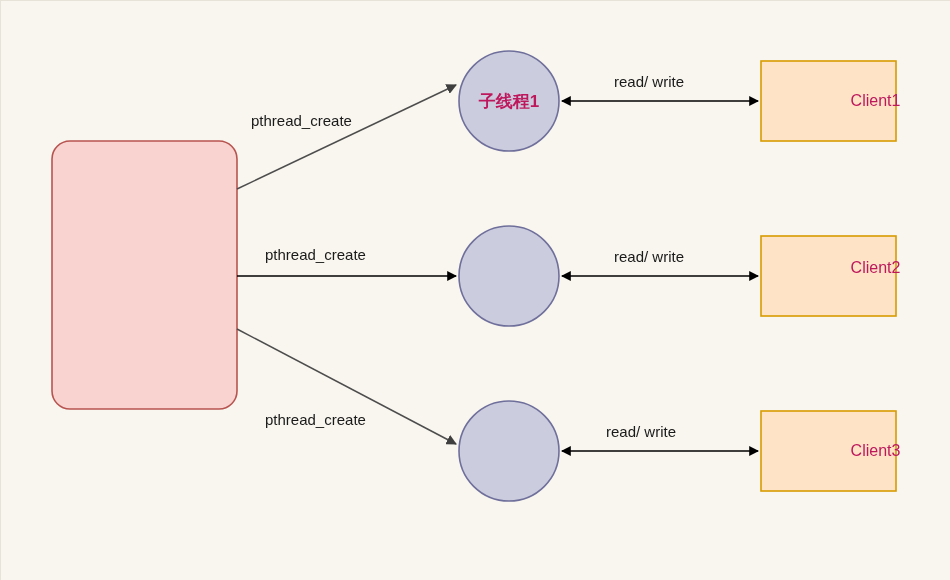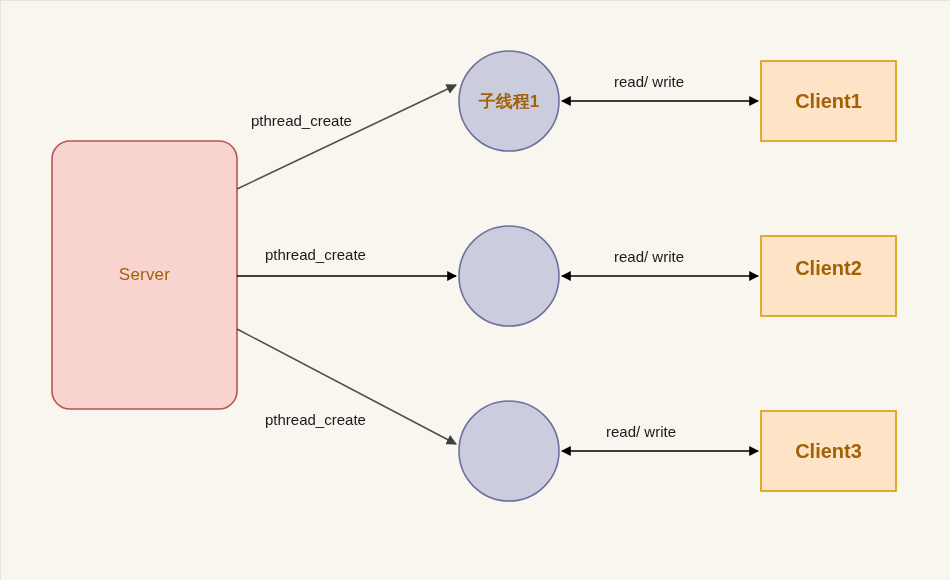--- a/index.html
+++ b/index.html
@@ -28,35 +28,36 @@
     top: 0;
     width: 950px;
     height: 580px;
   }
   .node-label {
     position: absolute;
     display: flex;
     align-items: center;
     justify-content: center;
     text-align: center;
-    color: #a16207;
+    color: #be185d;
     pointer-events: none;
   }
   .server-label {
     font-size: 17px;
     font-weight: 400;
     letter-spacing: 0.2px;
   }
   .thread-label {
     font-size: 17px;
     font-weight: 700;
   }
   .client-label {
-    font-size: 20px;
-    font-weight: 700;
+    font-size: 16px;
+    font-weight: 400;
+    margin-left: 47px;
   }
   .edge-label {
     position: absolute;
     color: #1a1a1a;
     font-size: 15px;
     white-space: nowrap;
     pointer-events: none;
   }
 </style>
 </head>
@@ -89,21 +90,20 @@
 
     <circle cx="508" cy="100" r="50" fill="#ccccdf" stroke="#6f6f9b" stroke-width="1.6"></circle>
     <circle cx="508" cy="275" r="50" fill="#ccccdf" stroke="#6f6f9b" stroke-width="1.6"></circle>
     <circle cx="508" cy="450" r="50" fill="#ccccdf" stroke="#6f6f9b" stroke-width="1.6"></circle>
 
     <rect x="760" y="60" width="135" height="80" fill="#ffe3c6" stroke="#d79b00" stroke-width="1.6"></rect>
     <rect x="760" y="235" width="135" height="80" fill="#ffe3c6" stroke="#d79b00" stroke-width="1.6"></rect>
     <rect x="760" y="410" width="135" height="80" fill="#ffe3c6" stroke="#d79b00" stroke-width="1.6"></rect>
   </svg>
 
-  <div class="node-label server-label" style="left:51px; top:140px; width:185px; height:268px;">Server</div>
 
   <div class="node-label thread-label" style="left:458px; top:50px; width:100px; height:100px;">子线程1</div>
 
   <div class="node-label client-label" style="left:760px; top:60px; width:135px; height:80px;">Client1</div>
   <div class="node-label client-label" style="left:760px; top:235px; width:135px; height:64px;">Client2</div>
   <div class="node-label client-label" style="left:760px; top:410px; width:135px; height:80px;">Client3</div>
 
   <div class="edge-label" style="left:250px; top:111px;">pthread_create</div>
   <div class="edge-label" style="left:264px; top:245px;">pthread_create</div>
   <div class="edge-label" style="left:264px; top:410px;">pthread_create</div>

